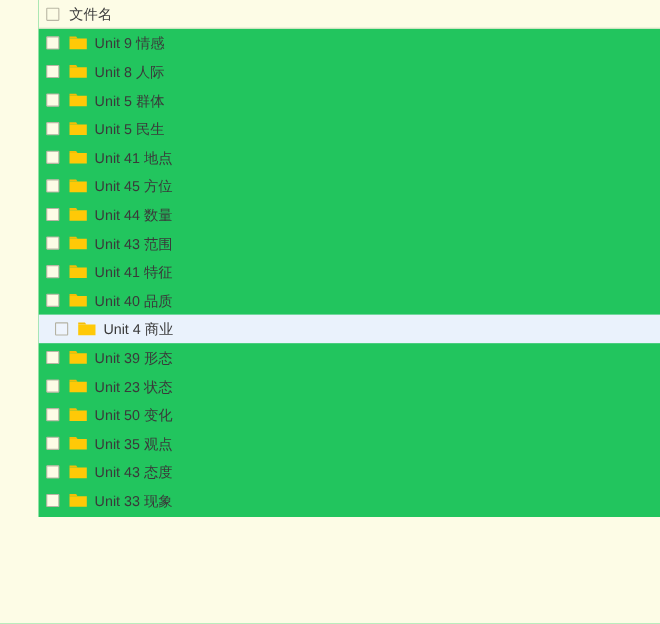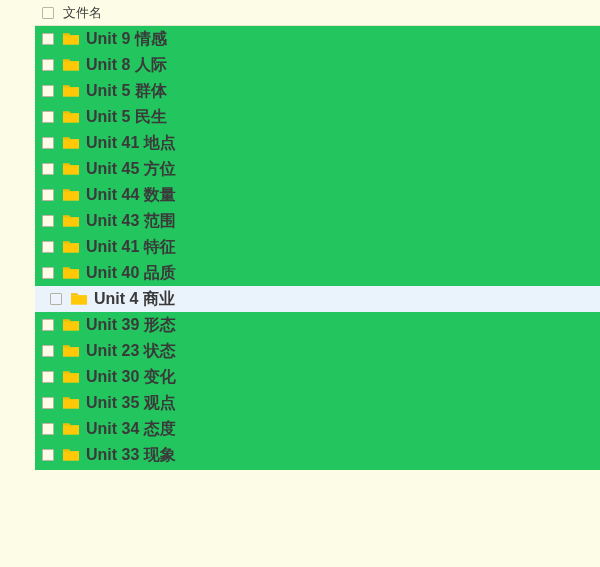--- a/index.html
+++ b/index.html
@@ -76,25 +76,24 @@
   }
   .row .folder-icon {
     margin-left: 9px;
     margin-right: 7px;
     width: 16px;
     height: 14px;
     min-width: 16px;
     display: block;
   }
   .row .row-label {
-    font-size: 16px;
+    font-size: 13px;
     color: #3a3a3a;
     line-height: 1;
     white-space: nowrap;
-    font-weight: bold;
   }
 </style>
 </head>
 <body>
 
 <div id="file-browser">
 
   <div class="list-header">
     <span class="checkbox"></span>
     <span class="header-label">文件名</span>
@@ -204,37 +203,37 @@
           <path d="M0 3.1h16v9.6H0z" fill="#ffc907"></path>
         </svg>
         <span class="row-label">Unit 23 状态</span>
       </div>
       <div class="row">
         <span class="checkbox"></span>
         <svg class="folder-icon" viewBox="0 0 16 14">
           <path d="M0 1.2h6.2l1.3 1.9H0z" fill="#f5bd05"></path>
           <path d="M0 3.1h16v9.6H0z" fill="#ffc907"></path>
         </svg>
-        <span class="row-label">Unit 30 变化</span>
+        <span class="row-label">Unit 50 变化</span>
       </div>
       <div class="row">
         <span class="checkbox"></span>
         <svg class="folder-icon" viewBox="0 0 16 14">
           <path d="M0 1.2h6.2l1.3 1.9H0z" fill="#f5bd05"></path>
           <path d="M0 3.1h16v9.6H0z" fill="#ffc907"></path>
         </svg>
         <span class="row-label">Unit 35 观点</span>
       </div>
       <div class="row">
         <span class="checkbox"></span>
         <svg class="folder-icon" viewBox="0 0 16 14">
           <path d="M0 1.2h6.2l1.3 1.9H0z" fill="#f5bd05"></path>
           <path d="M0 3.1h16v9.6H0z" fill="#ffc907"></path>
         </svg>
-        <span class="row-label">Unit 34 态度</span>
+        <span class="row-label">Unit 43 态度</span>
       </div>
       <div class="row">
         <span class="checkbox"></span>
         <svg class="folder-icon" viewBox="0 0 16 14">
           <path d="M0 1.2h6.2l1.3 1.9H0z" fill="#f5bd05"></path>
           <path d="M0 3.1h16v9.6H0z" fill="#ffc907"></path>
         </svg>
         <span class="row-label">Unit 33 现象</span>
       </div>
     </div>

